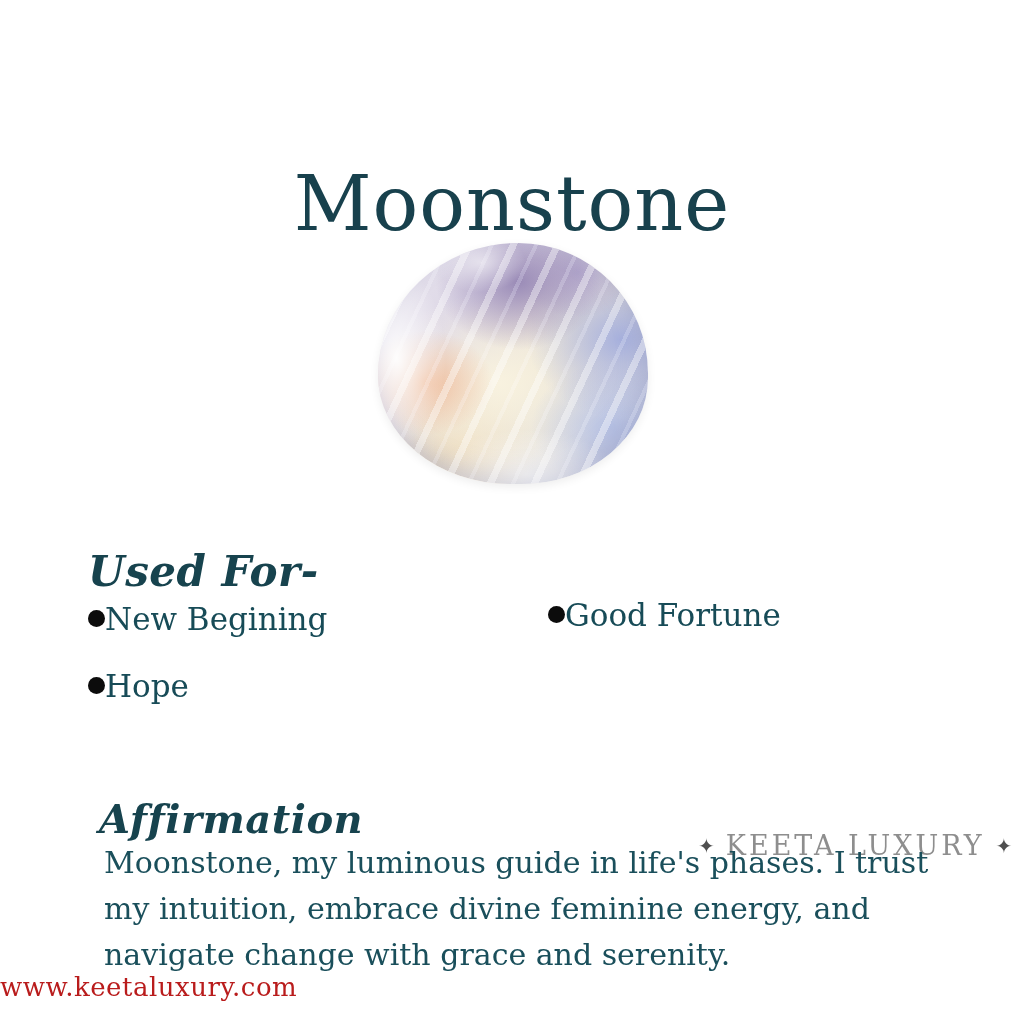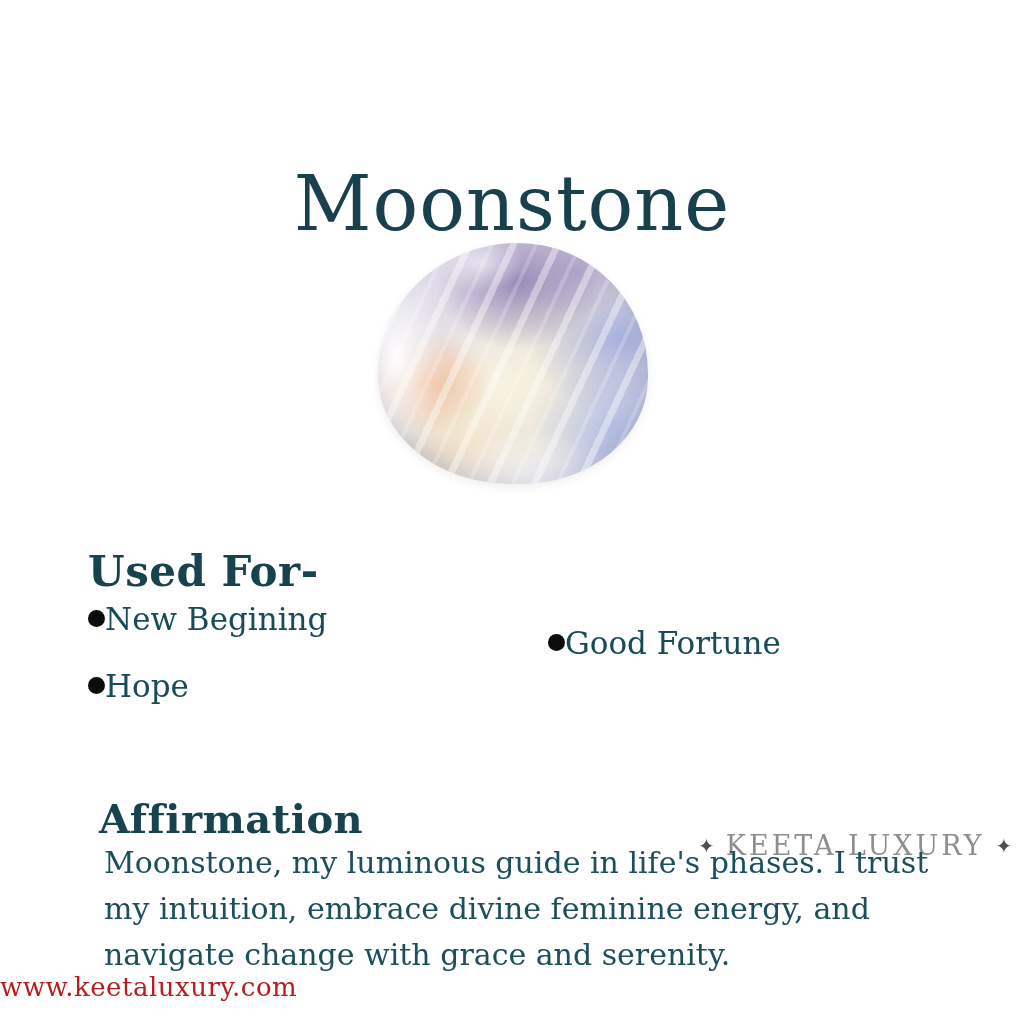--- a/index.html
+++ b/index.html
@@ -36,28 +36,28 @@
   }
   .gem .sheen{
     position:absolute;inset:0;
     background:
       radial-gradient(70px 130px at 7% 48%, rgba(255,255,255,0.95), rgba(255,255,255,0) 70%),
       radial-gradient(120px 60px at 55% 96%, rgba(255,255,255,0.55), rgba(255,255,255,0) 75%),
       radial-gradient(60px 40px at 38% 8%, rgba(255,255,255,0.6), rgba(255,255,255,0) 75%);
   }
   
   .h-used,.h-affirm{
-    position:absolute;left:88px;font-weight:700;color:#17434e;letter-spacing:0.5px;
+    position:absolute;left:88px;font-weight:700;color:#17434e;letter-spacing:0.5px;font-style:italic;
   }
   .h-used{top:512px;font-size:42px;}
   .h-affirm{top:762px;font-size:40px;margin-left:11px;}
   
   .col{position:absolute;margin:0;padding:0;list-style:none;}
   .col-left{left:88px;top:600px;}
-  .col-right{left:548px;top:624px;}
+  .col-right{left:548px;top:596px;}
   .col li{
     display:flex;align-items:center;height:37px;margin-bottom:30px;
     font-size:31px;color:#174b57;
   }
   .dot{width:17px;height:17px;border-radius:50%;background:#0c0c0c;flex:0 0 auto;}
   
   .affirm-text{
     position:absolute;left:88px;top:824px;width:860px;margin:16px;
     font-size:30px;line-height:46px;color:#1a4f5b;white-space:pre-line;z-index:2;
   }

